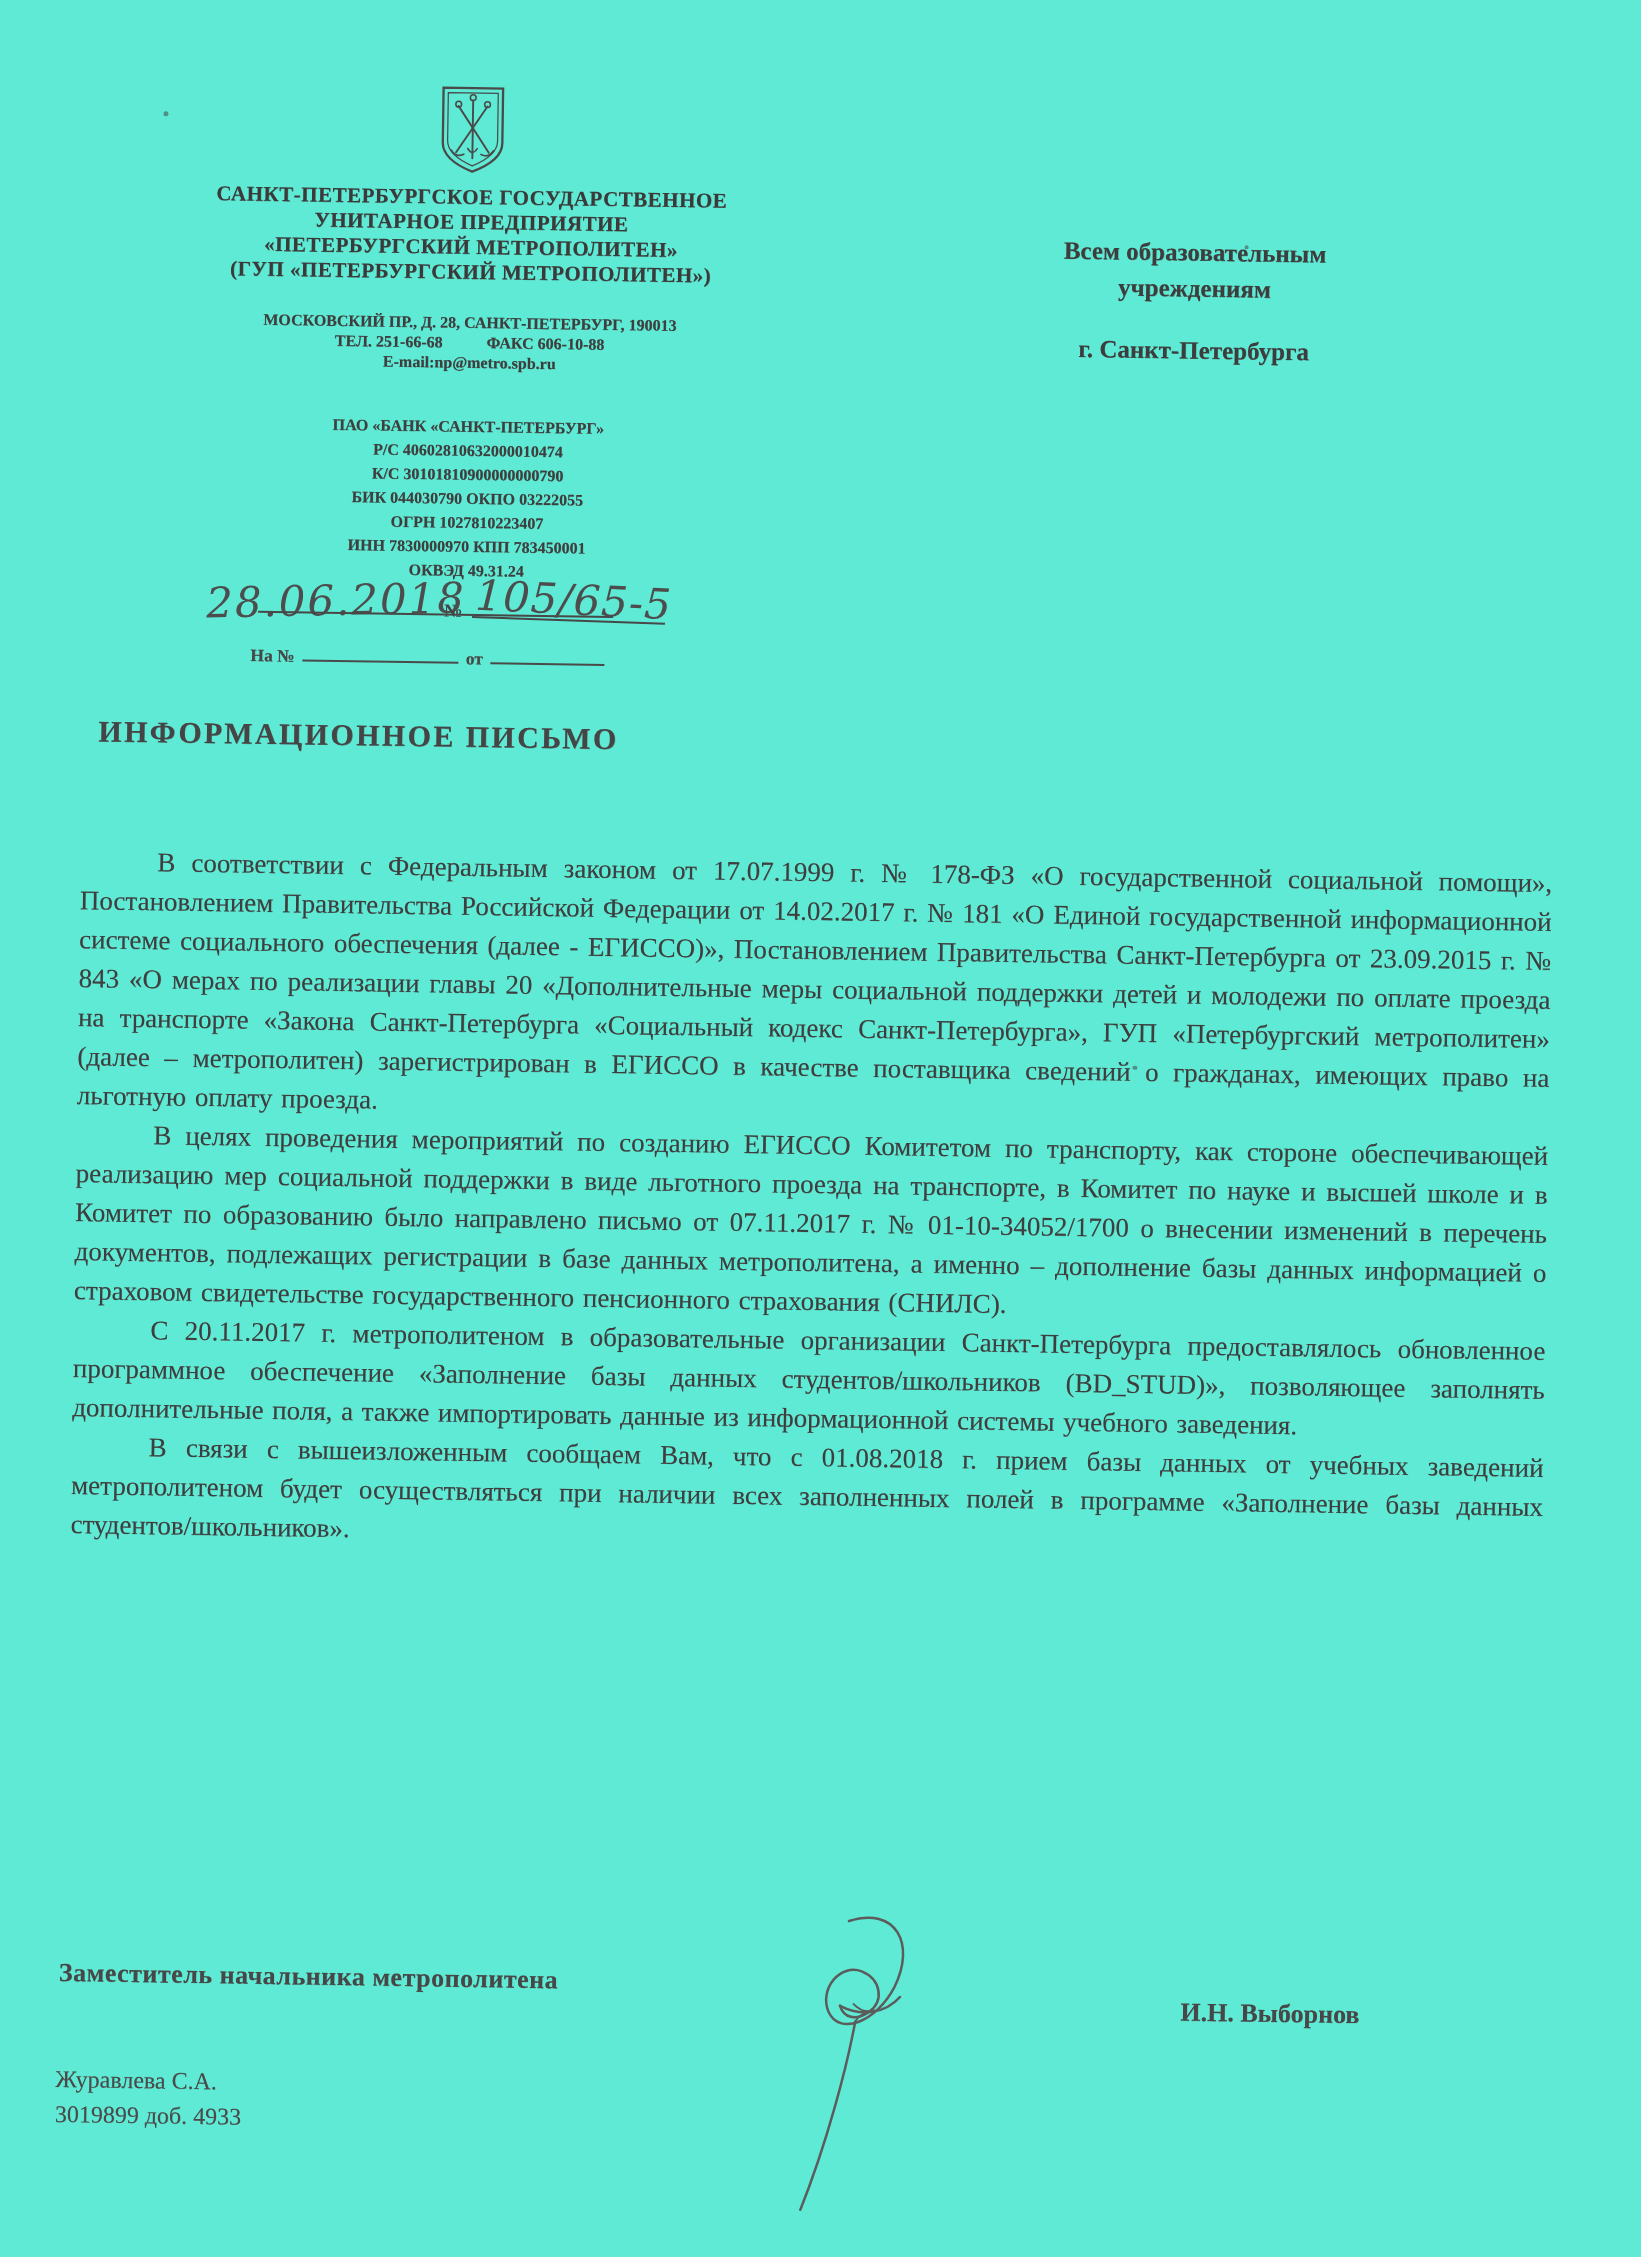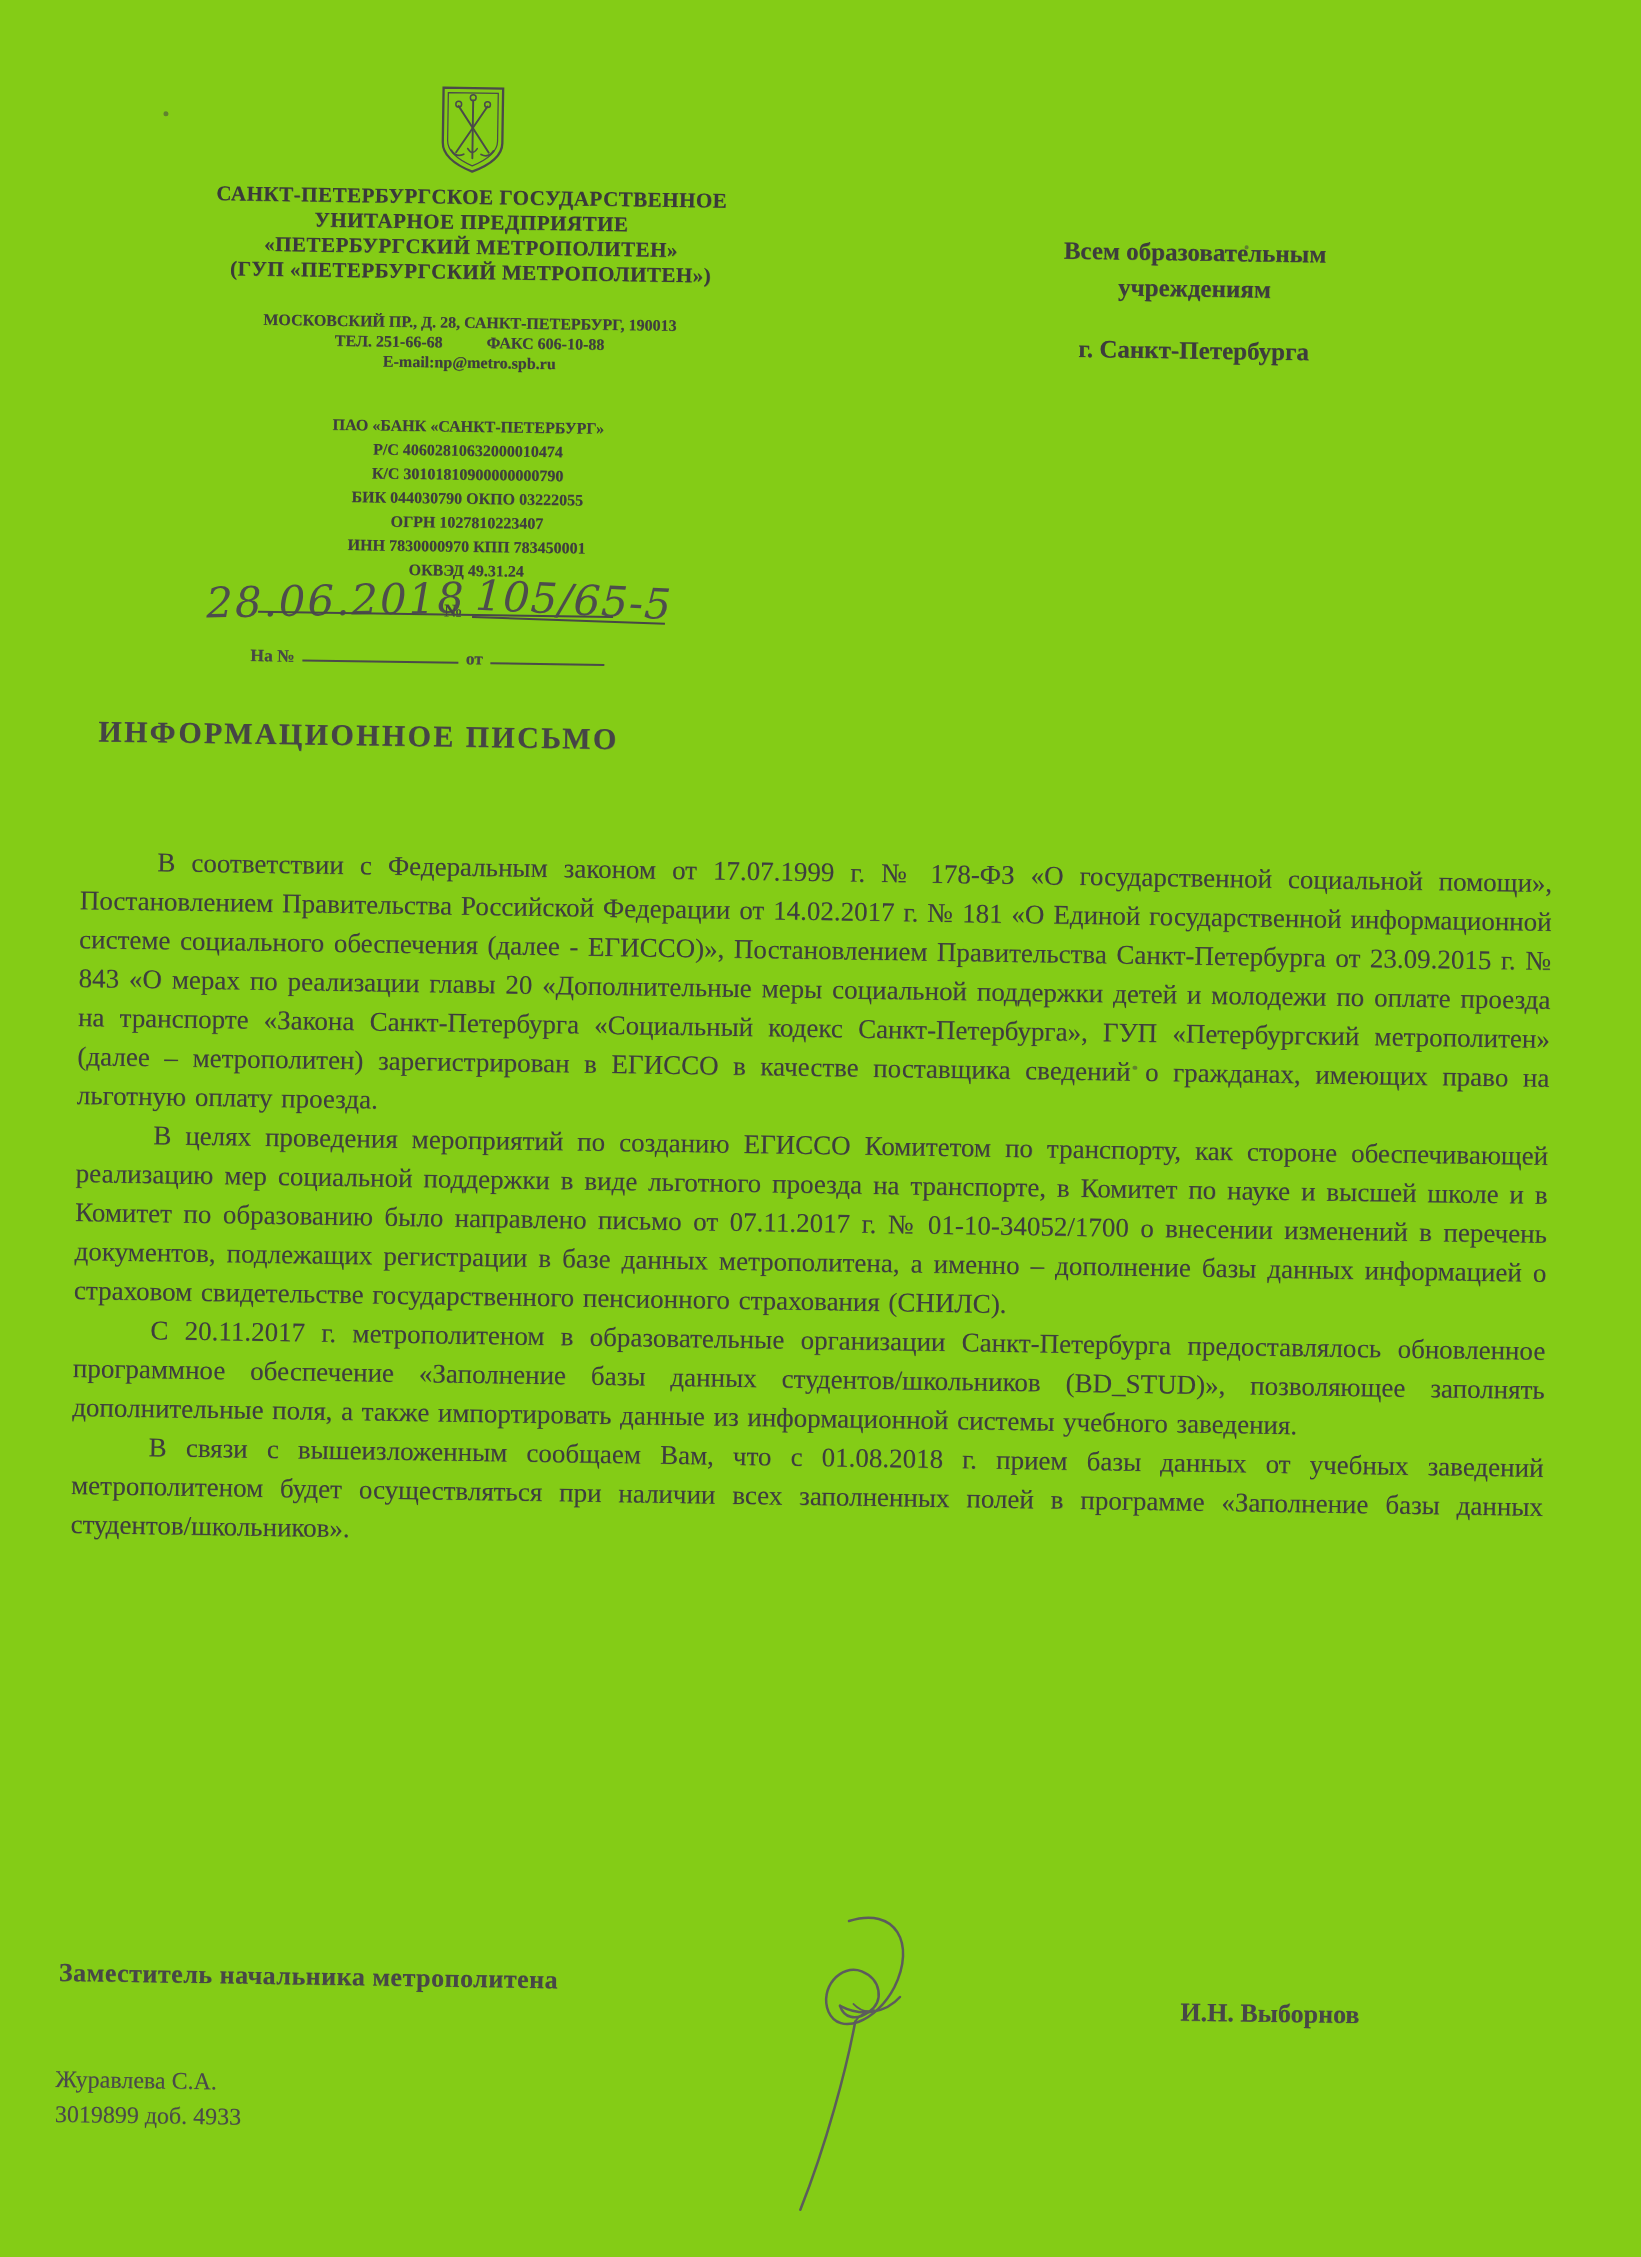--- a/index.html
+++ b/index.html
@@ -1,18 +1,18 @@
 <!DOCTYPE html>
 <html><head>
 <meta charset="utf-8">
 <style>
   html,body{margin:0;padding:0;background:#e9e9e9;}
   .page{
     position:relative;width:1641px;height:2257px;overflow:hidden;
-    background:#84cc16;
+    background:#5eead4;
     font-family:"Liberation Serif","DejaVu Serif",serif;
     color:#3c3c3c;
   }
   .rot{position:absolute;inset:0;transform:rotate(0.85deg);transform-origin:77px 77px;}
   .abs{position:absolute;}
 
   
   .emblem{left:437px;top:75px;width:73px;height:97px;}
   .org{left:145px;top:179px;width:657px;text-align:center;
        font-weight:bold;font-size:21px;line-height:25px;letter-spacing:0.5px;

